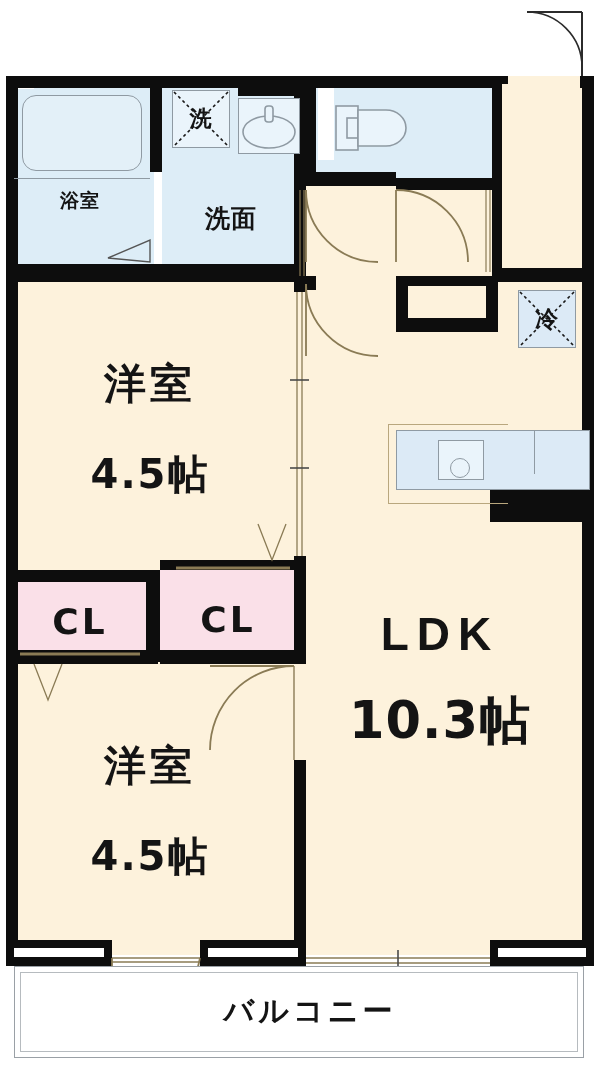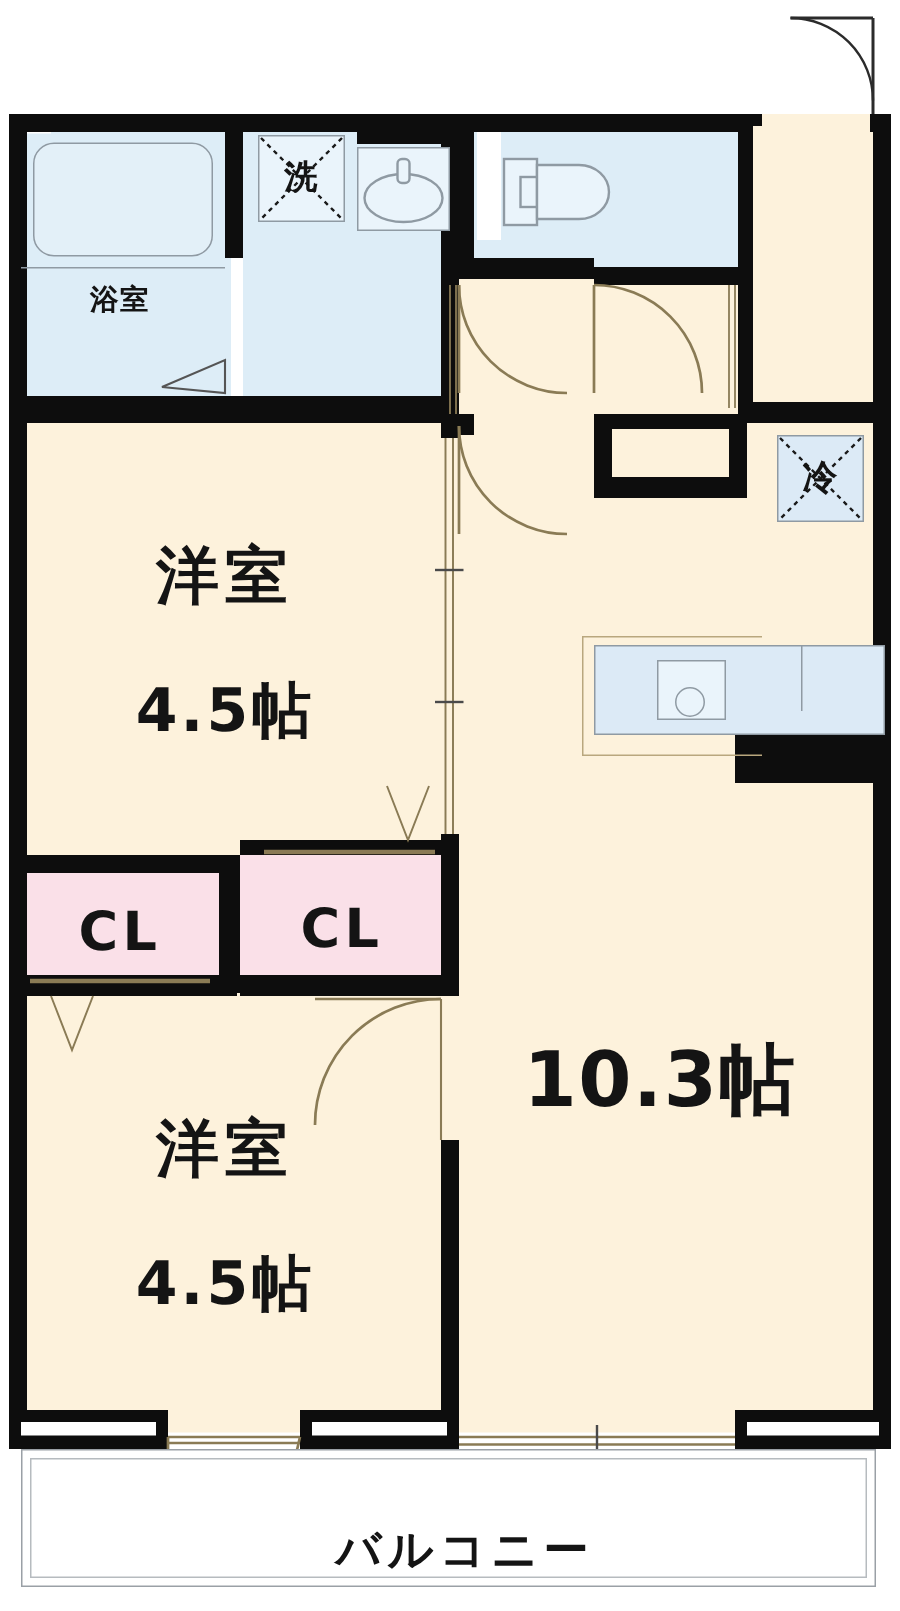--- a/index.html
+++ b/index.html
@@ -183,32 +183,34 @@
       <ellipse cx="269" cy="132" rx="26" ry="16"></ellipse>
       <rect x="265" y="106" width="8" height="16" rx="3"></rect>
     </g>
   </svg>
 
   <div class="abs thin" style="left:14px;top:966px;width:570px;height:92px;background:#ffffff;border-color:#9aa0a6;"></div>
   <div class="abs thin" style="left:20px;top:972px;width:558px;height:80px;background:transparent;border-color:#b6bbbf;"></div>
 
   <div class="abs lbl jp" style="left:20px;top:180px;width:120px;height:40px;font-size:19px;">浴室</div>
 
+  <div class="abs lbl jp" style="left:168px;top:198px;width:126px;height:40px;font-size:25px;">洗面</div>
 
   <div class="abs lbl jp" style="left:176px;top:102px;width:50px;height:34px;font-size:22px;">洗</div>
 
 
   <div class="abs lbl jp" style="left:522px;top:302px;width:50px;height:34px;font-size:23px;">冷</div>
 
   <div class="abs lbl jp" style="left:40px;top:358px;width:220px;height:52px;font-size:42px;letter-spacing:4px;">洋室</div>
   <div class="abs lbl jp" style="left:40px;top:448px;width:220px;height:52px;font-size:40px;letter-spacing:2px;">4.5帖</div>
 
   <div class="abs lbl jp" style="left:20px;top:600px;width:120px;height:44px;font-size:36px;letter-spacing:3px;">CL</div>
   <div class="abs lbl jp" style="left:166px;top:598px;width:124px;height:44px;font-size:36px;letter-spacing:3px;">CL</div>
 
   <div class="abs lbl jp" style="left:40px;top:740px;width:220px;height:52px;font-size:42px;letter-spacing:4px;">洋室</div>
   <div class="abs lbl jp" style="left:40px;top:830px;width:220px;height:52px;font-size:40px;letter-spacing:2px;">4.5帖</div>
 
+  <div class="abs lbl" style="left:340px;top:606px;width:200px;height:56px;font-size:46px;letter-spacing:8px;">LDK</div>
   <div class="abs lbl jp" style="left:340px;top:694px;width:200px;height:52px;font-size:51px;letter-spacing:1px;">10.3帖</div>
 
-  <div class="abs lbl jp" style="left:180px;top:988px;width:260px;height:46px;font-size:30px;letter-spacing:4px;margin-top:23px;">バルコニー</div>
+  <div class="abs lbl jp" style="left:180px;top:988px;width:260px;height:46px;font-size:30px;letter-spacing:4px;">バルコニー</div>
 
 </div>
 
 </body></html>

